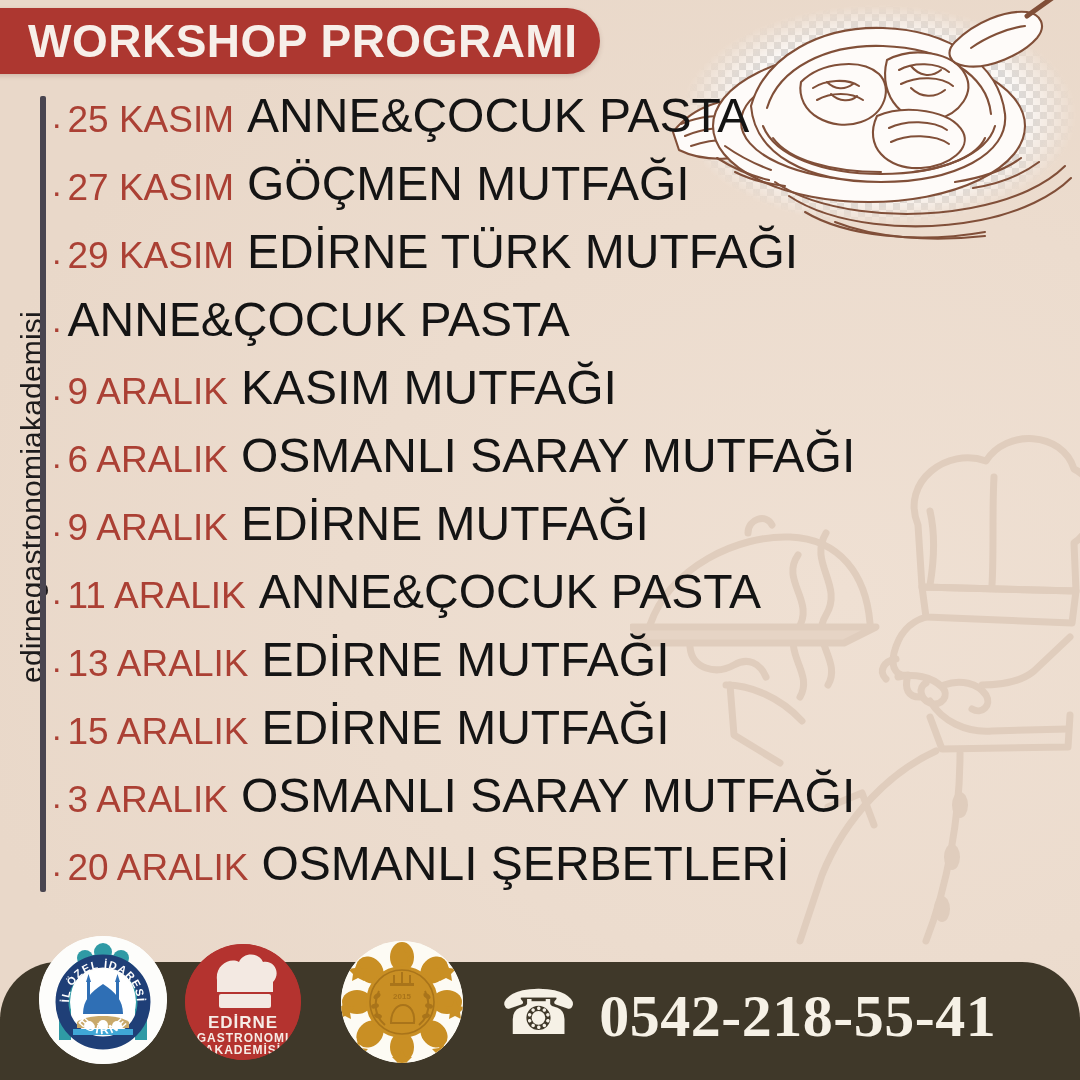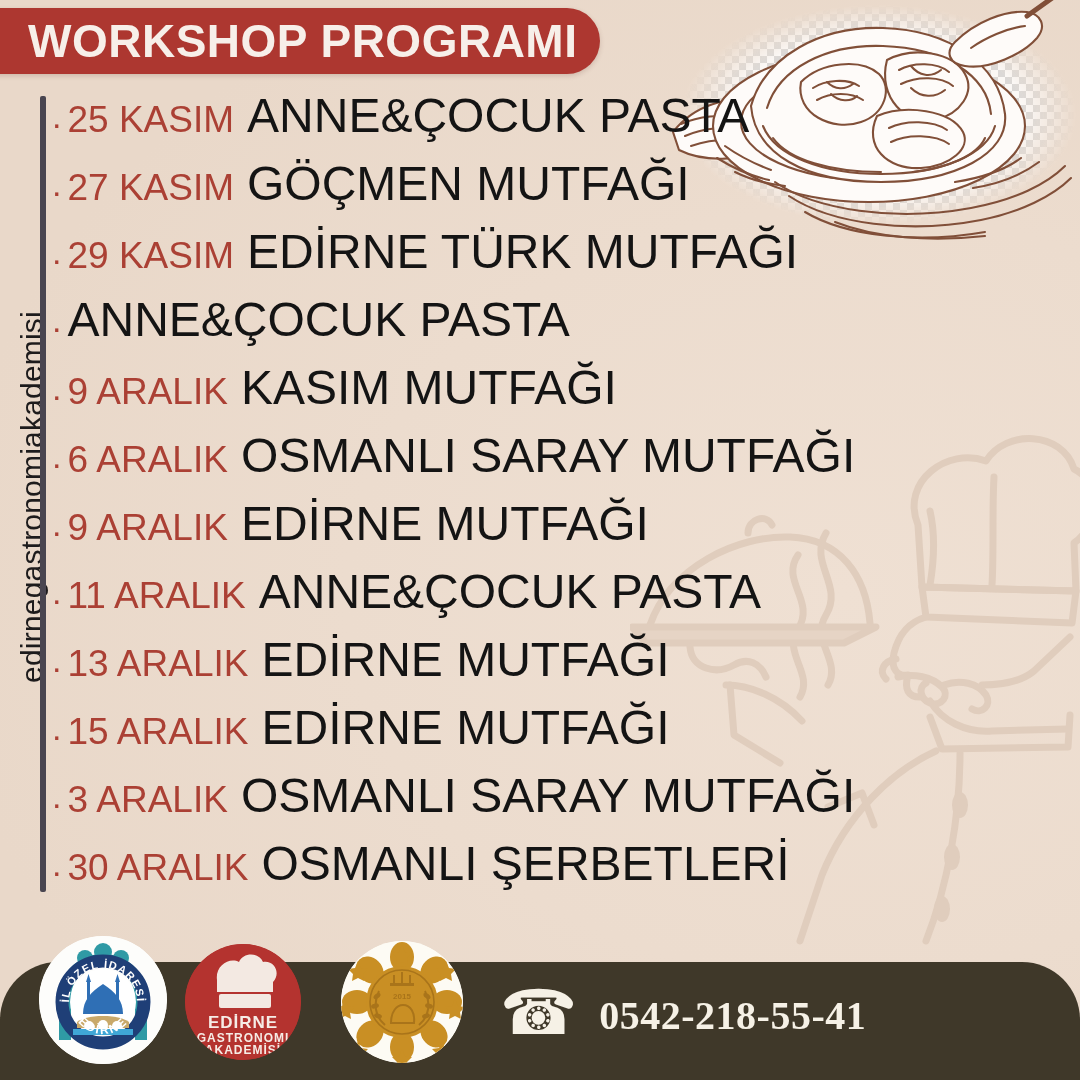--- a/index.html
+++ b/index.html
@@ -129,21 +129,21 @@
     position:absolute;left:500px;top:985px;
     display:flex;align-items:center;gap:22px;
   }
   .phone-icon{
     font-size:62px;color:#f6f1e6;line-height:1;
     position:relative;top:-3px;
   }
   .phone-num{
     font-family:"Liberation Serif",serif;
     font-weight:bold;
-    font-size:40px;
+    font-size:60px;
     color:#f6f1e6;
     letter-spacing:.5px;
     line-height:1;
   }
 </style>
 </head>
 <body>
 
 <div id="poster">
 
@@ -298,21 +298,21 @@
       <span class="date">15 ARALIK</span>
       <span class="title">EDİRNE MUTFAĞI</span>
     </div>
     <div class="row">
       <span class="bullet">.</span>
       <span class="date">3 ARALIK</span>
       <span class="title">OSMANLI SARAY MUTFAĞI</span>
     </div>
     <div class="row">
       <span class="bullet">.</span>
-      <span class="date">30 ARALIK</span>
+      <span class="date">20 ARALIK</span>
       <span class="title">OSMANLI ŞERBETLERİ</span>
     </div>
   </div>
 
   <div class="footer-bar"></div>
 
   <div class="logo logo-ozel">
     <svg viewBox="0 0 128 128">
       <circle cx="64" cy="64" r="64" fill="#fdfdfb"></circle>
 

